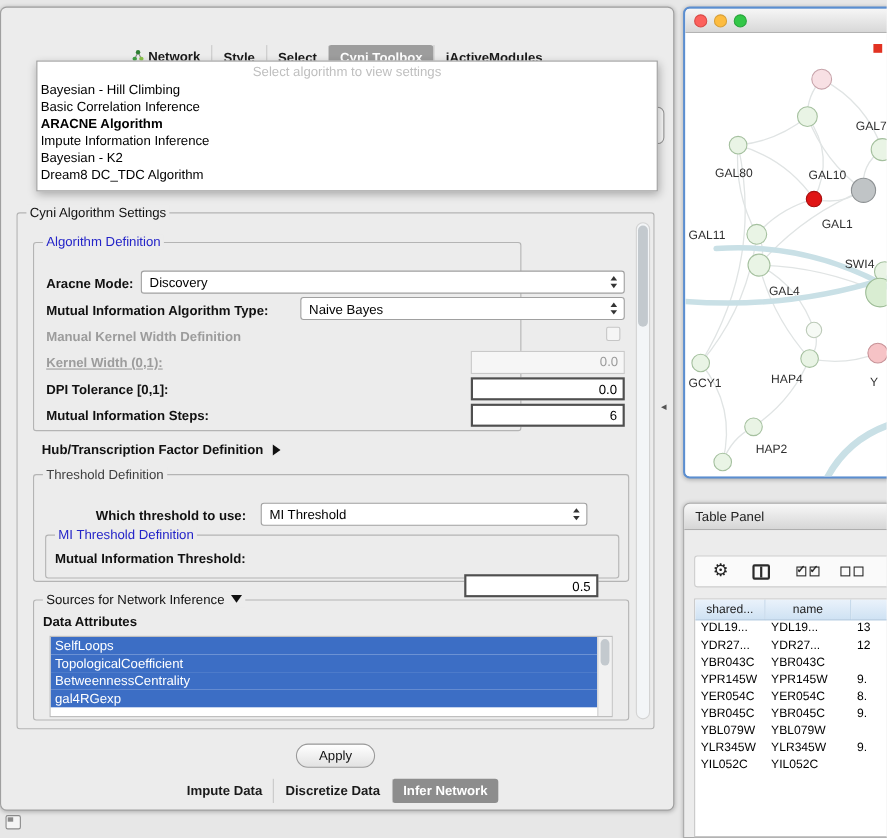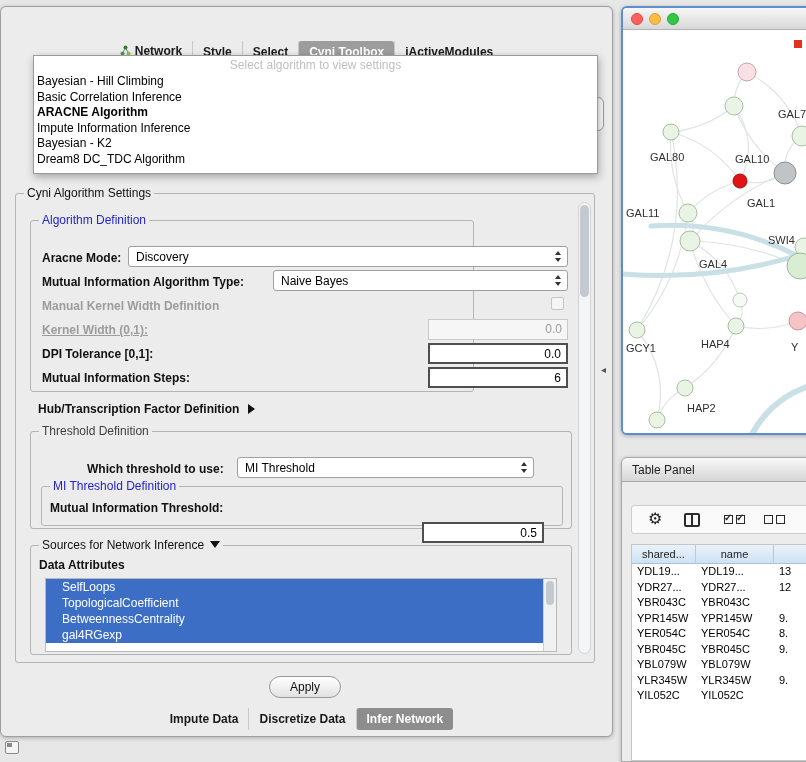--- a/index.html
+++ b/index.html
@@ -90,21 +90,21 @@
   .hub-row { position: absolute; left: 22px; top: 208px; font-size: 12px; font-weight: bold; }
   .tri-right { display: inline-block; margin-left: 9px; vertical-align: -1px;
     border-top: 5px solid transparent; border-bottom: 5px solid transparent; border-left: 7px solid #111; }
   .tri-down { display: inline-block; margin-left: 6px; vertical-align: 1px;
     border-left: 5px solid transparent; border-right: 5px solid transparent; border-top: 7px solid #111; }
 
   .attr-list {
     position: absolute; left: 14px; top: 32px; width: 512px; height: 74px;
     background: #fff; border: 1px solid #b9b9b9; overflow: hidden;
   }
-  .attr-item { height: 16px; line-height: 16px; font-size: 12px; padding-left: 16px; margin-right: 13px; white-space: nowrap; }
+  .attr-item { height: 16px; line-height: 16px; font-size: 12px; padding-left: 4px; margin-right: 13px; white-space: nowrap; }
   .attr-item.selected { background: #3c6ec5; color: #fff; }
   .list-scroll { position: absolute; right: 0; top: 0; bottom: 0; width: 13px; background: #f1f1f1; border-left: 1px solid #d0d0d0; }
   .list-thumb { position: absolute; left: 2px; right: 2px; top: 2px; height: 24px; background: #c3c9ce; border-radius: 5px; }
 
   .apply-btn {
     position: absolute; left: 268px; top: 669px; width: 72px; height: 22px;
     border-radius: 11px; border: 1px solid #999; background: linear-gradient(#ffffff, #e2e2e2);
     font-size: 12px; font-family: "Liberation Sans", sans-serif; color: #111; text-align: center; padding-top: 3px;
   }
 

